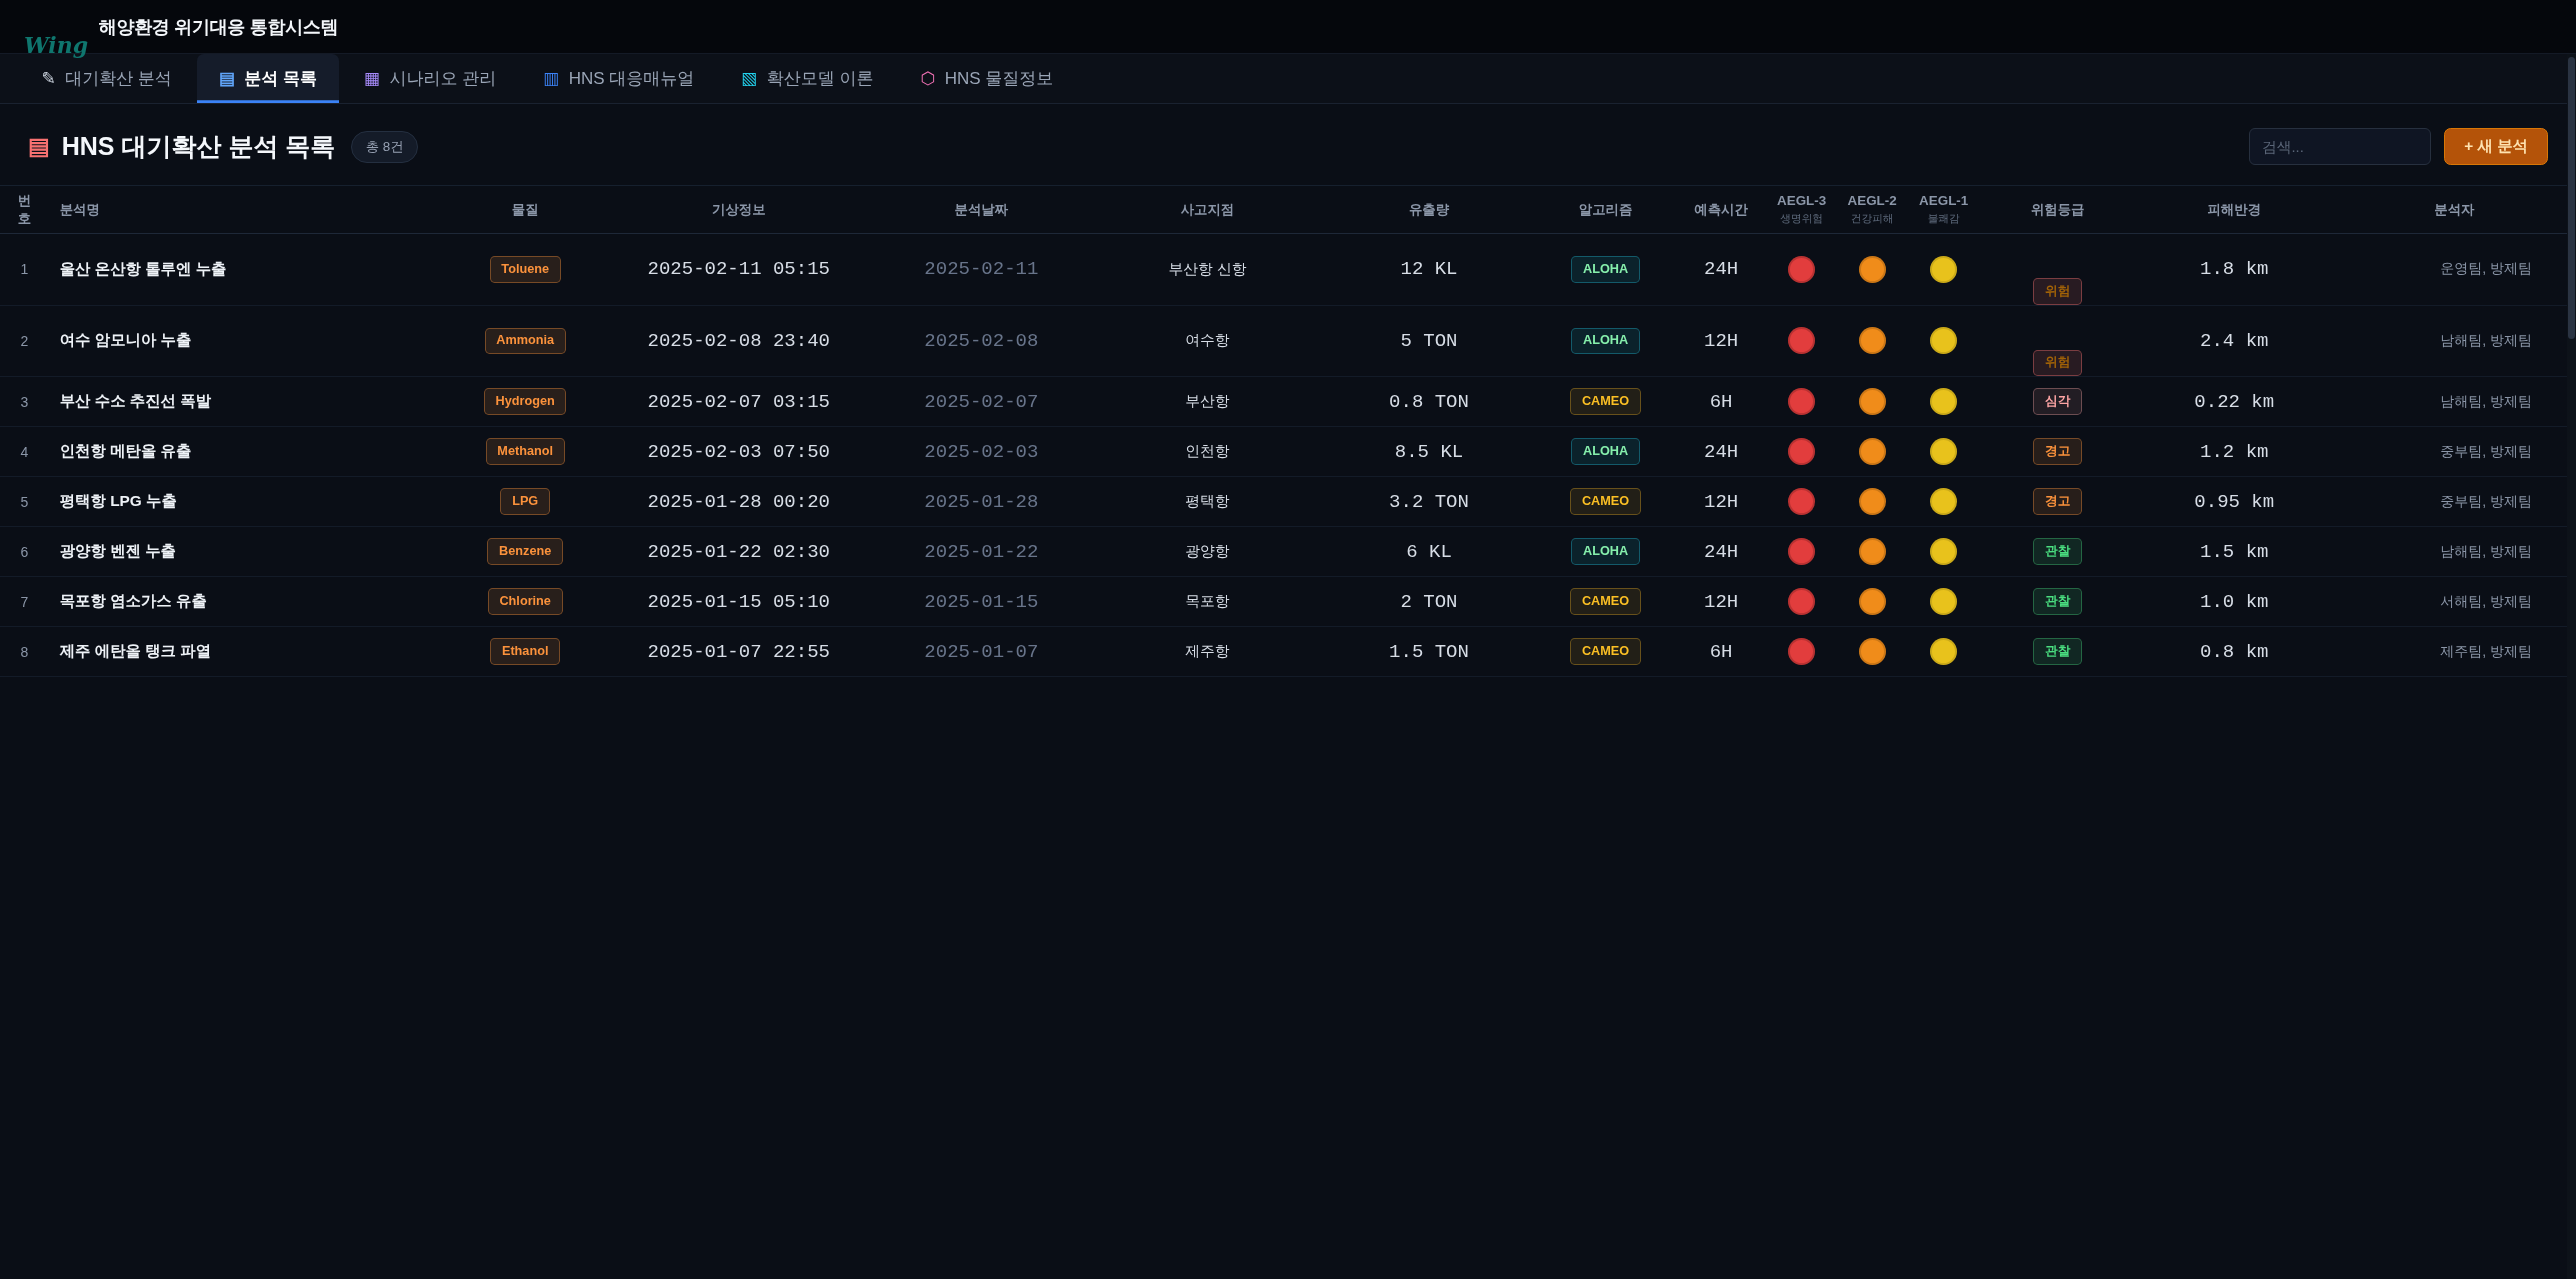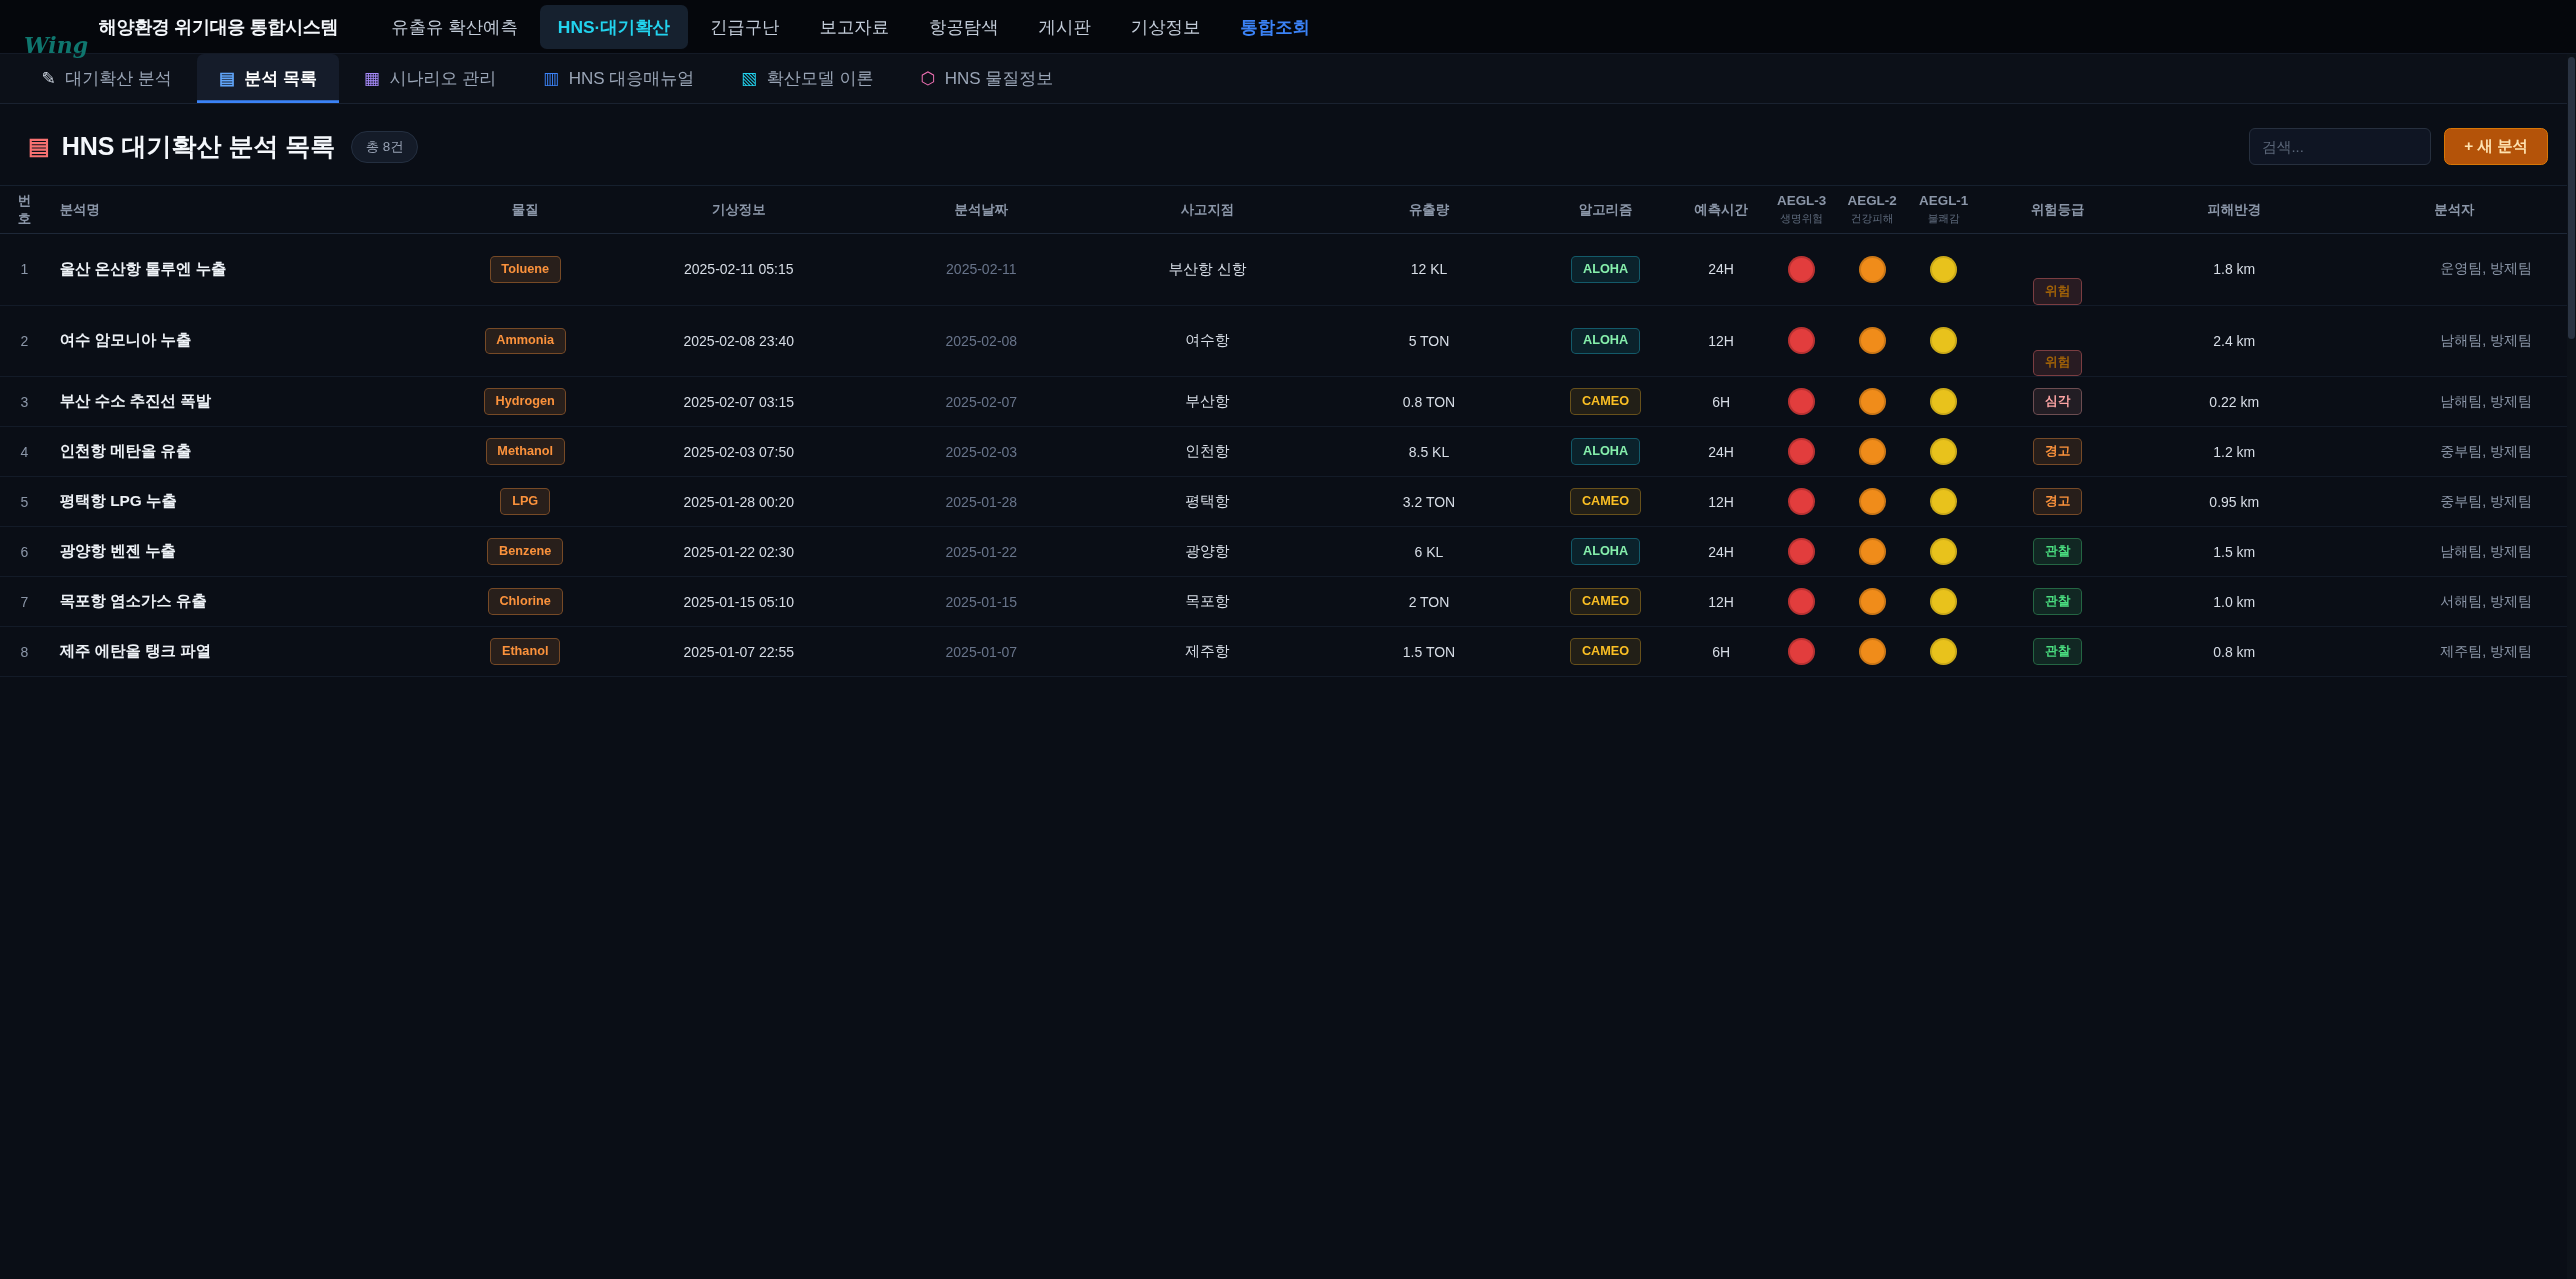--- a/index.html
+++ b/index.html
@@ -77,21 +77,21 @@
     height:48px; font-size:13.4px; font-weight:700; color:#8b96a8; text-align:center;
     border-top:0.7px solid #16202e; border-bottom:0.7px solid #1e2838; vertical-align:middle; padding:5.4px 0;
   }
   thead th.th-name { text-align:left; padding-left:10.7px; }
   .stack2 { width:17.4px; margin:0 auto; word-break:break-all; line-height:1.3; }
   .th-sub { font-size:10.7px; font-weight:400; color:#5e6a7c; margin-top:3.4px; }
   tbody td { height:50px; border-bottom:0.7px solid #131b28; text-align:center; vertical-align:middle; padding:0; }
   tbody tr { cursor:pointer; }
   .c-no { color:#8b96a8; font-size:14px; }
   .c-name { text-align:left; padding-left:10.7px; font-size:15.4px; font-weight:700; color:#eef2f7; }
-  .mono { font-family:Liberation Sans, sans-serif; font-size:14px; color:#d7dde6; }
+  .mono { font-family:Liberation Mono, monospace; font-size:19px; color:#d7dde6; }
   .dim { color:#68748a; }
   .c-loc, .c-time { font-size:14.8px; color:#d7dde6; }
   .c-analyst { text-align:right; padding-right:44px; font-size:14px; color:#8b96a8; }
   .badge {
     display:inline-block; font-size:12.7px; font-weight:700; padding:4.7px 10.7px; border-radius:4.7px; line-height:1.2;
   }
   .badge-material { color:#fb923c; background:rgba(251,146,60,.13); border:0.7px solid rgba(251,146,60,.38); }
   .badge-aloha { color:#86efac; background:rgba(34,211,238,.10); border:0.7px solid rgba(34,211,238,.32); }
   .badge-cameo { color:#fbbf24; background:rgba(251,191,36,.10); border:0.7px solid rgba(251,191,36,.32); }
   .risk-danger  { color:#a16207; background:rgba(248,113,113,.13); border:0.7px solid rgba(248,113,113,.40);margin-top:44px; }
@@ -107,30 +107,20 @@
   .scroll-thumb { position:absolute; top:2.7px; right:1.3px; width:6.7px; height:282px; border-radius:4px; background:#2a3342; }
 </style>
 </head>
 <body>
 
 <header class="navbar">
   <div class="brand">
     <span class="logo-text">Wing</span>
     <span class="app-title">해양환경 위기대응 통합시스템</span>
   </div>
-  <nav class="nav-menu">
-    <div class="nav-item">유출유 확산예측</div>
-    <div class="nav-item active">HNS·대기확산</div>
-    <div class="nav-item">긴급구난</div>
-    <div class="nav-item">보고자료</div>
-    <div class="nav-item">항공탐색</div>
-    <div class="nav-item">게시판</div>
-    <div class="nav-item">기상정보</div>
-    <div class="nav-item blue">통합조회</div>
-  </nav>
 </header>
 
 <div class="tabbar">
   <div class="tab">
     <span class="tab-icon ic-pencil">✎</span>
     <span>대기확산 분석</span>
   </div>
   <div class="tab active">
     <span class="tab-icon ic-list">▤</span>
     <span>분석 목록</span>

